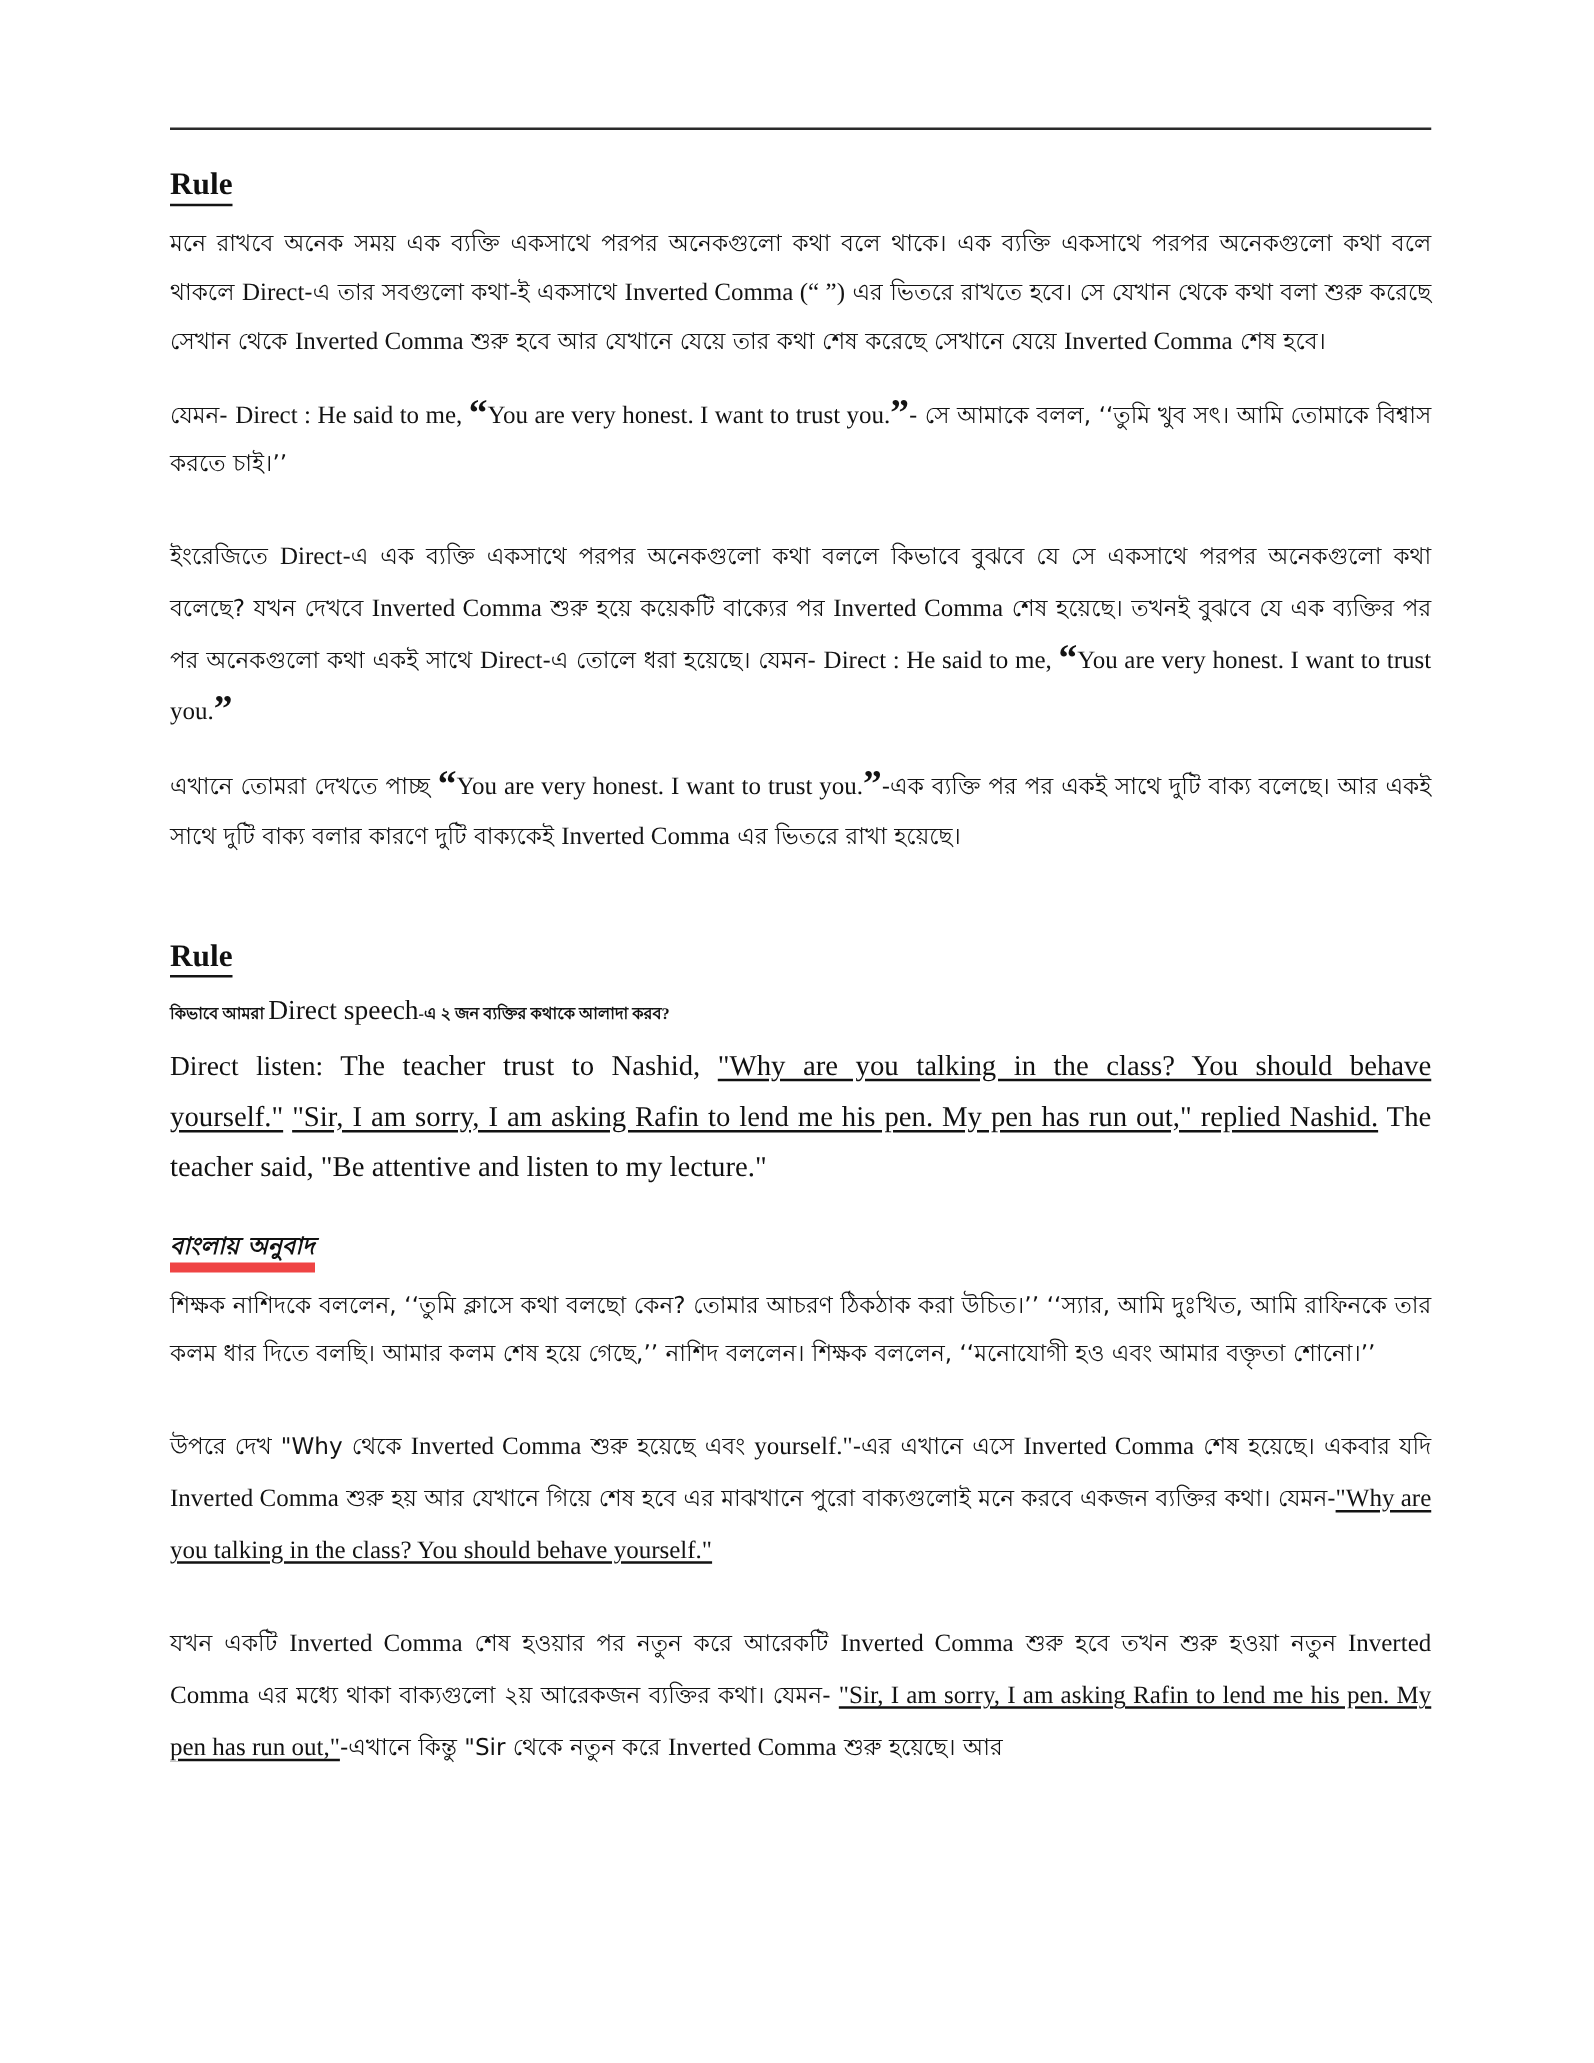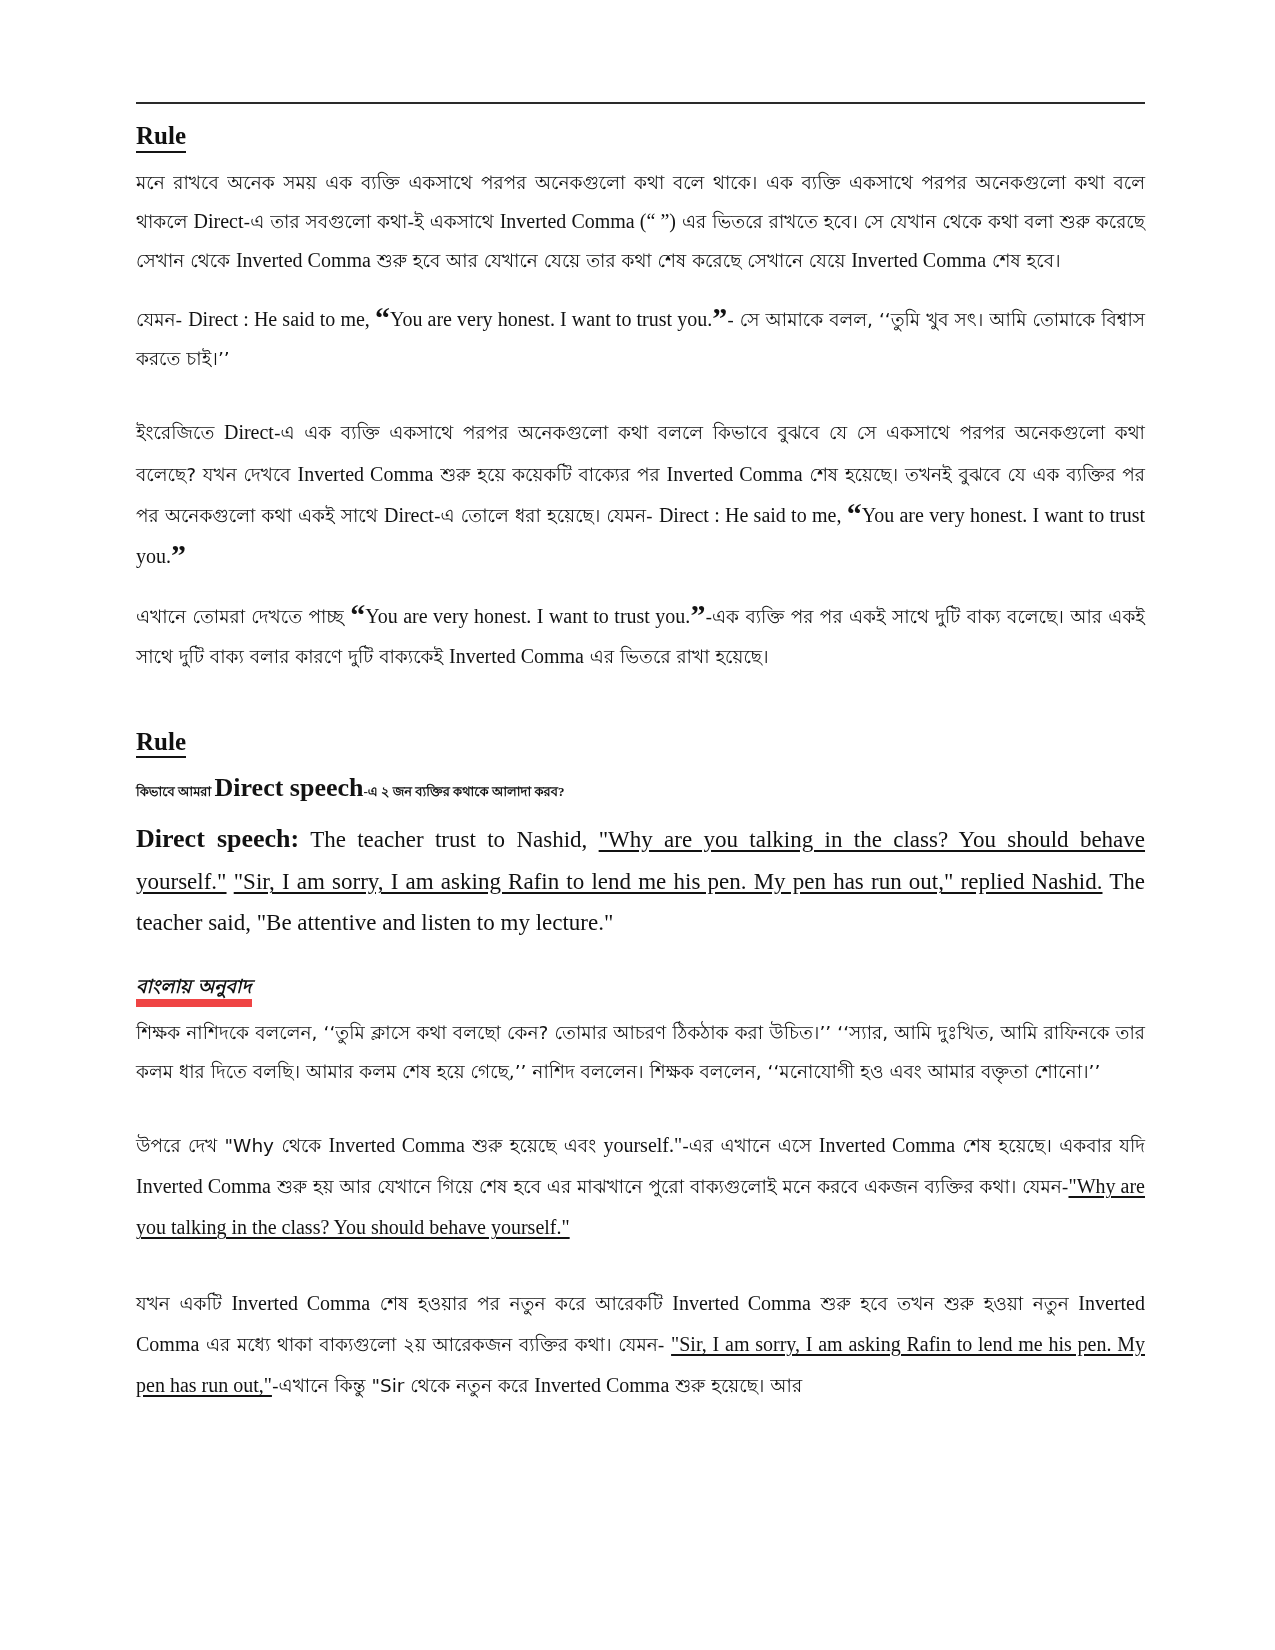--- a/index.html
+++ b/index.html
@@ -54,21 +54,21 @@
     border: 0;
     border-top: 2px solid #2a2a2a;
     margin: 6px 0 14px 0;
   }
 
   
   h2.rule-heading {
     font-family: "Liberation Serif", "DejaVu Serif", serif;
     font-size: 25px;
     font-weight: 700;
-    margin: 4px 0 4px 0;
+    margin: 16px 0 4px 0;
     padding: 0;
     display: inline-block;
     border-bottom: 2px solid #141414;
     line-height: 1.15;
   }
   .heading-wrap { margin: 0 0 6px 0; }
   .heading-wrap.tight { margin-bottom: 2px; }
 
   .sub-heading {
     font-family: "DejaVu Sans", "Liberation Sans", sans-serif;
@@ -103,22 +103,22 @@
     font-size: 13px;
     font-weight: 700;
   }
   
   .en {
     font-family: "Liberation Serif", "DejaVu Serif", serif;
     font-size: 20px;
   }
   .en-b {
     font-family: "Liberation Serif", "DejaVu Serif", serif;
-    font-size: 26px;
-    font-weight: 700;
+    font-size: 22px;
+    font-weight: 400;
   }
   .u { text-decoration: underline; text-underline-offset: 3px; }
   .big-quote {
     font-family: "Liberation Serif", "DejaVu Serif", serif;
     font-size: 30px;
     font-weight: 700;
     line-height: 0;
     vertical-align: -2px;
   }
 
@@ -173,21 +173,21 @@
   <div class="heading-wrap tight">
     <h2 class="rule-heading">Rule</h2>
   </div>
 
   <p class="para">
     <span class="bn-b">কিভাবে আমরা </span><span class="en-b">Direct speech</span><span class="bn-b">-এ ২ জন ব্যক্তির কথাকে আলাদা করব?</span>
   </p>
 
 
   <p class="passage">
-    <span class="en-b">Direct speech:</span><span> The teacher trust to Nashid, </span><span class="u">"Why are you talking in the class? You should behave yourself."</span><span>&nbsp;</span><span class="u">"Sir, I am sorry, I am asking Rafin to lend me his pen. My pen has run out," replied Nashid.</span><span> The teacher said, "Be attentive and listen to my lecture."</span>
+    <span class="en-b">Direct listen:</span><span> The teacher trust to Nashid, </span><span class="u">"Why are you talking in the class? You should behave yourself."</span><span>&nbsp;</span><span class="u">"Sir, I am sorry, I am asking Rafin to lend me his pen. My pen has run out," replied Nashid.</span><span> The teacher said, "Be attentive and listen to my lecture."</span>
   </p>
 
   <div class="gap-md"></div>
 
   <div>
     <span class="sub-heading">বাংলায় অনুবাদ</span>
   </div>
 
   <p class="para">
     <span class="bn">শিক্ষক নাশিদকে বললেন, ‘‘তুমি ক্লাসে কথা বলছো কেন? তোমার আচরণ ঠিকঠাক করা উচিত।’’ ‘‘স্যার, আমি দুঃখিত, আমি রাফিনকে তার কলম ধার দিতে বলছি। আমার কলম শেষ হয়ে গেছে,’’ নাশিদ বললেন। শিক্ষক বললেন, ‘‘মনোযোগী হও এবং আমার বক্তৃতা শোনো।’’</span>

